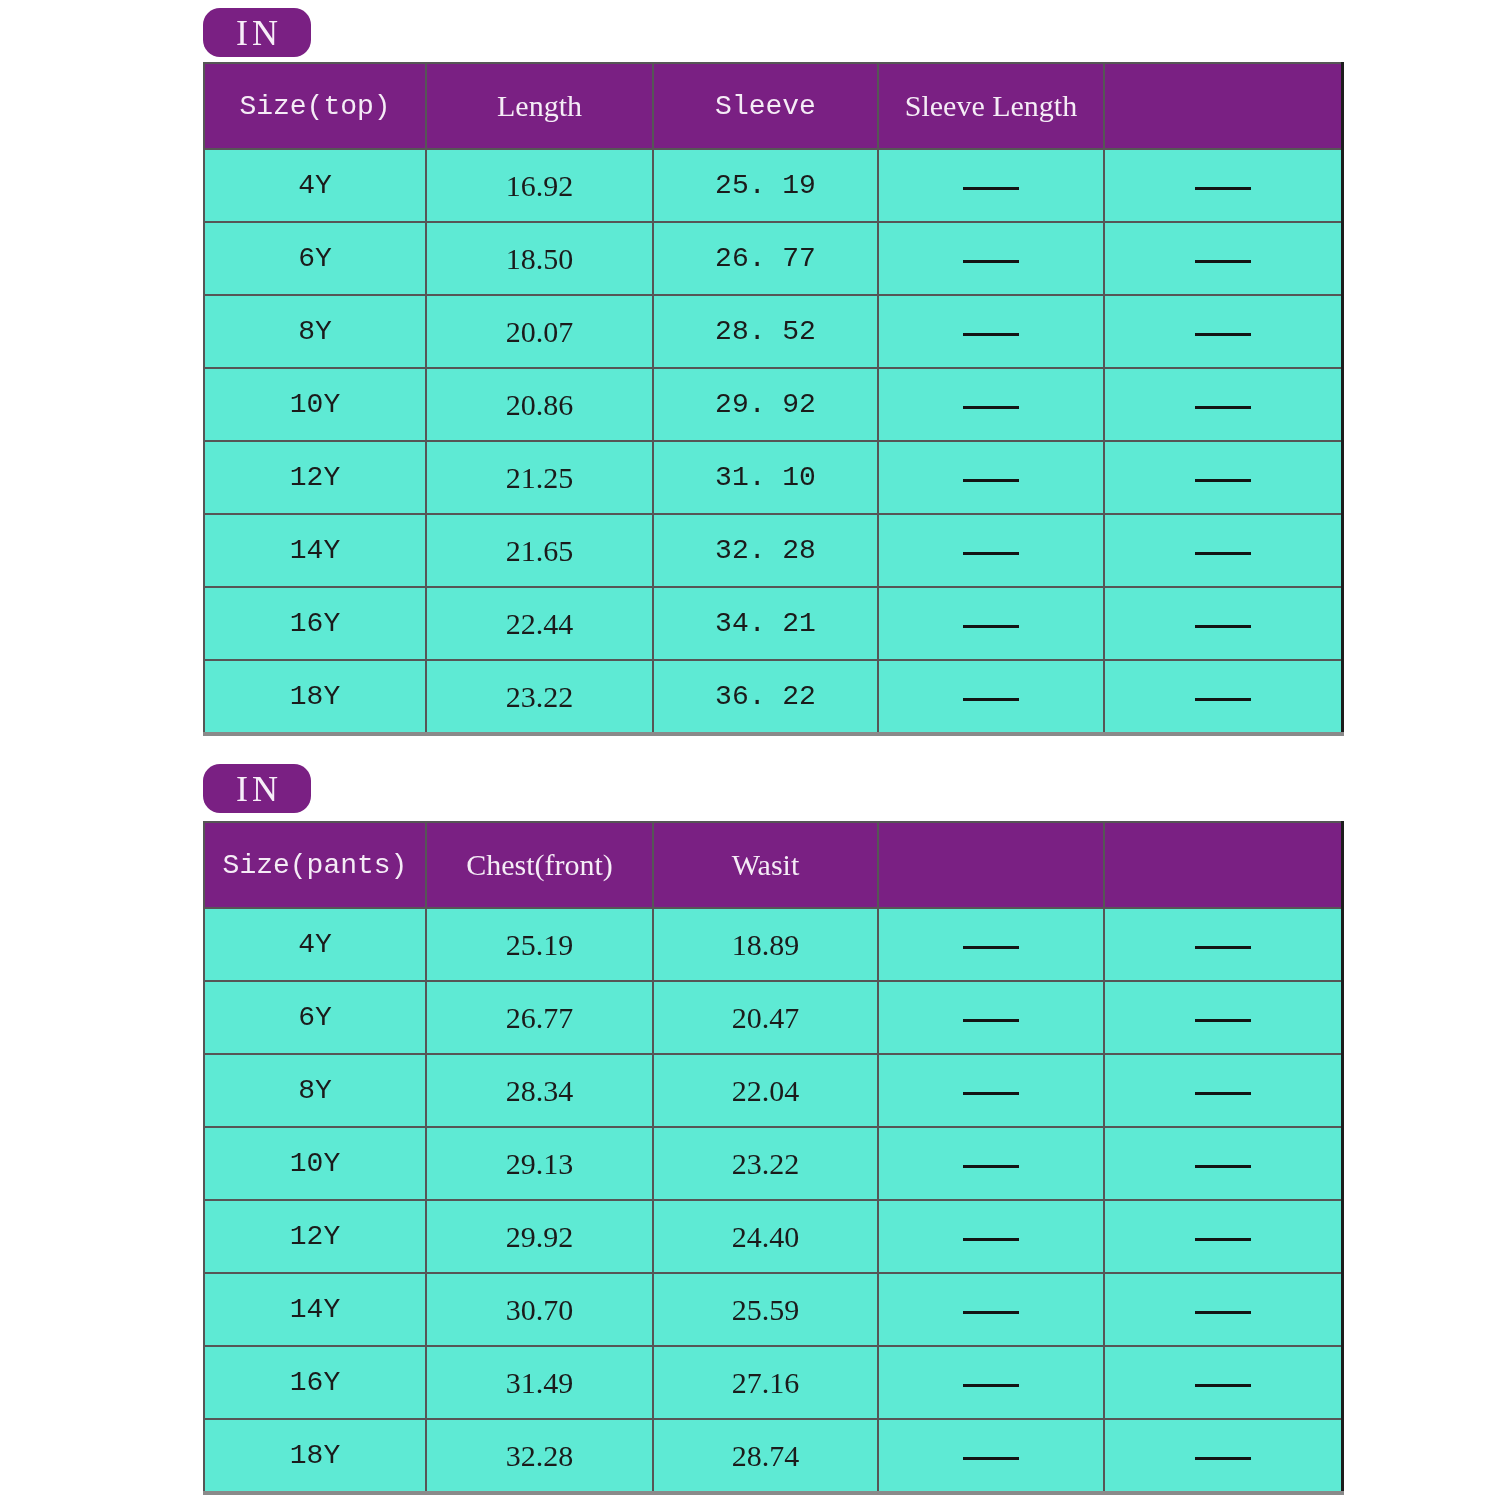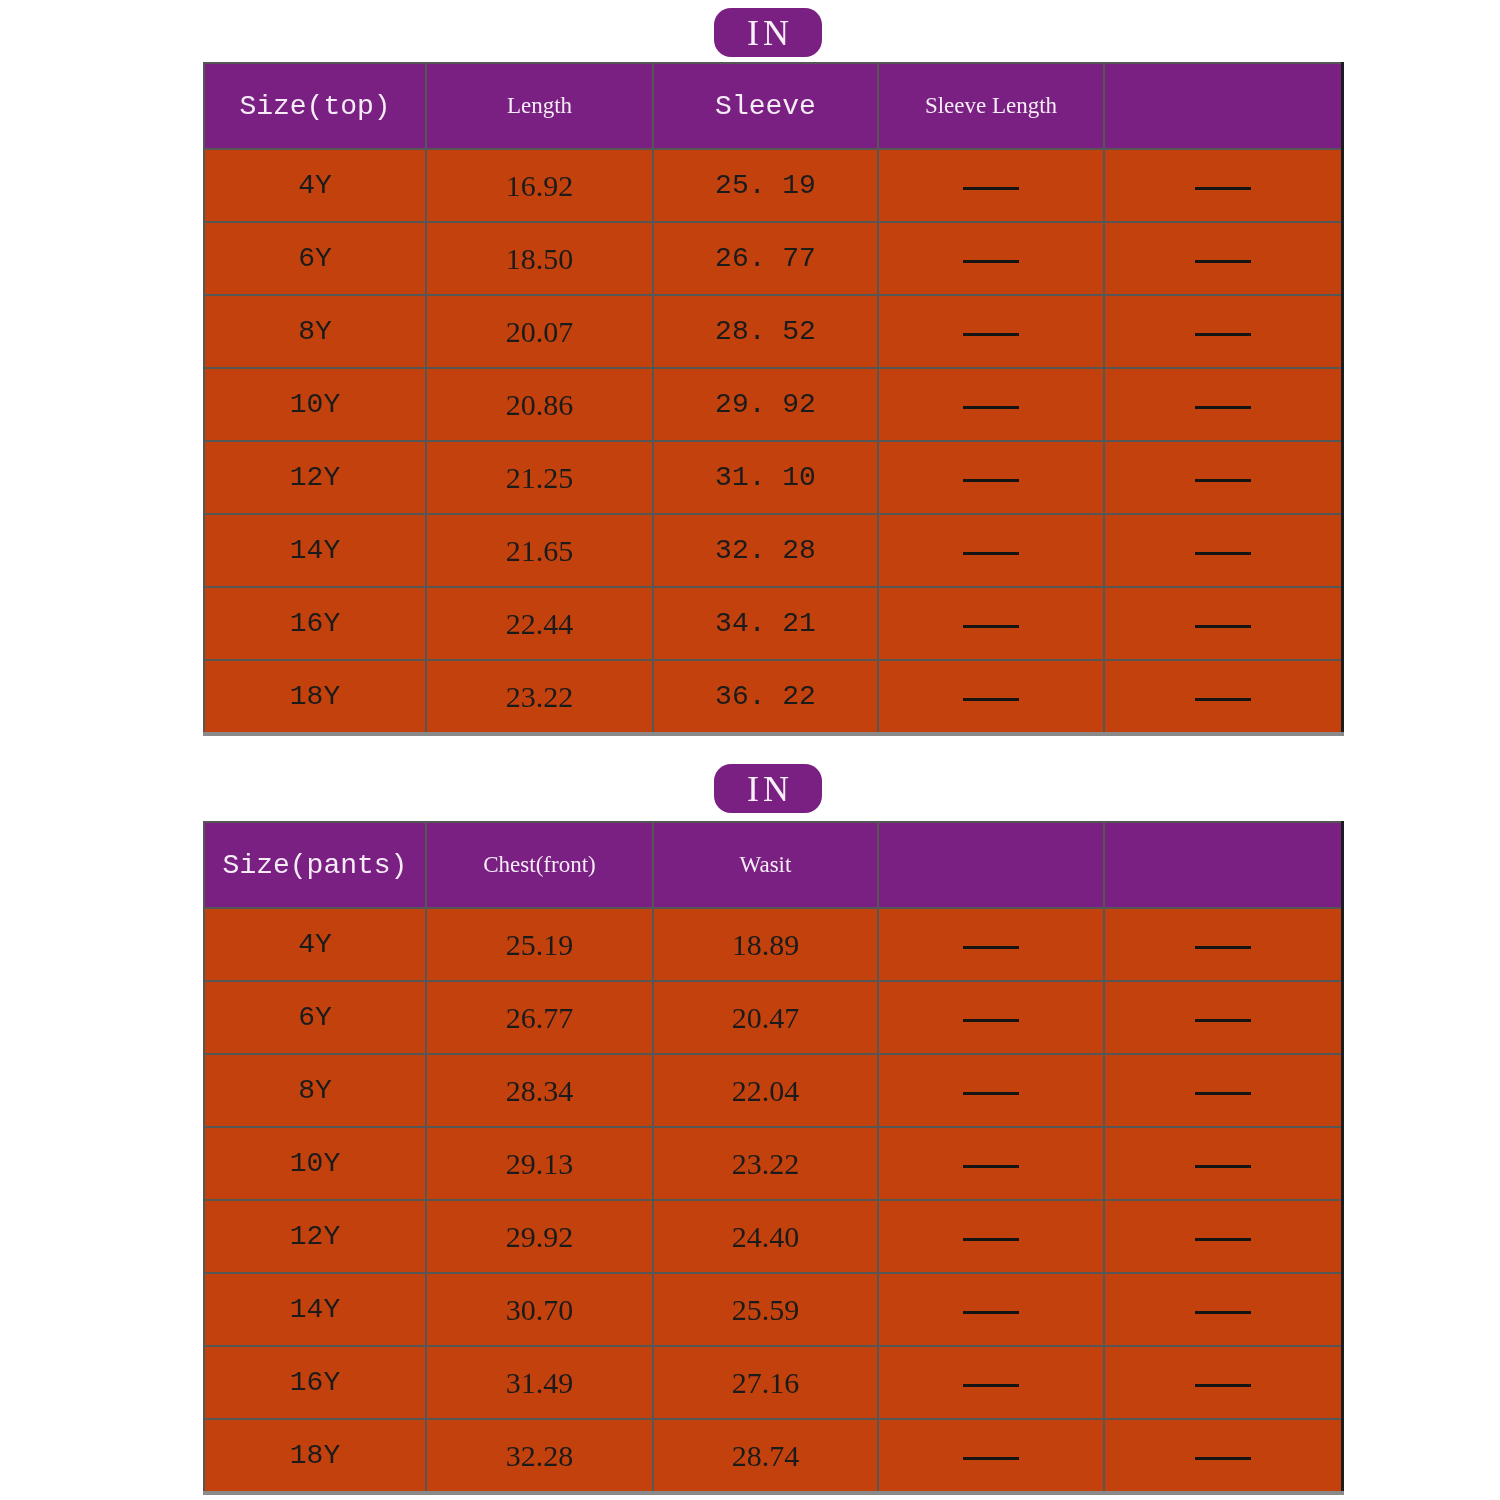--- a/index.html
+++ b/index.html
@@ -10,21 +10,21 @@
     height: 1500px;
     font-family: "Liberation Serif", serif;
     overflow: hidden;
   }
   .sheet {
     width: 1138px;
     margin-left: 203px;
   }
   .badge-row {
     display: flex;
-    justify-content: center;
+    justify-content: flex-start;
     padding-right: 8px;
   }
   .badge-row.first { padding-top: 8px; margin-bottom: 5px; }
   .badge-row.second { margin-top: 28px; margin-bottom: 8px; }
   .unit-badge {
     width: 108px;
     height: 49px;
     background: #7a2083;
     border-radius: 17px;
     color: #f7eef8;
@@ -37,34 +37,34 @@
     box-sizing: border-box;
     padding-left: 4px;
   }
   table.size-table {
     width: 1138px;
     border-collapse: collapse;
     table-layout: fixed;
     border: 2px solid #262626;
     border-right: 3px solid #1d1d1d;
     border-bottom: 4px solid #8a8a8a;
-    background: #c2410c;
+    background: #5eead4;
   }
   table.size-table th, table.size-table td {
     border: 2px solid #565656;
     text-align: center;
     vertical-align: middle;
     padding: 0;
     overflow: hidden;
   }
   table.size-table th {
     background: #7a2083;
     color: #f5ecf6;
     font-weight: normal;
-    font-size: 23px;
+    font-size: 30px;
     height: 84px;
   }
   table.size-table td {
     color: #1b1b1b;
     font-size: 30px;
     height: 71px;
   }
   
   table.size-table td:first-child,
   table.chart-top th:nth-child(1),

